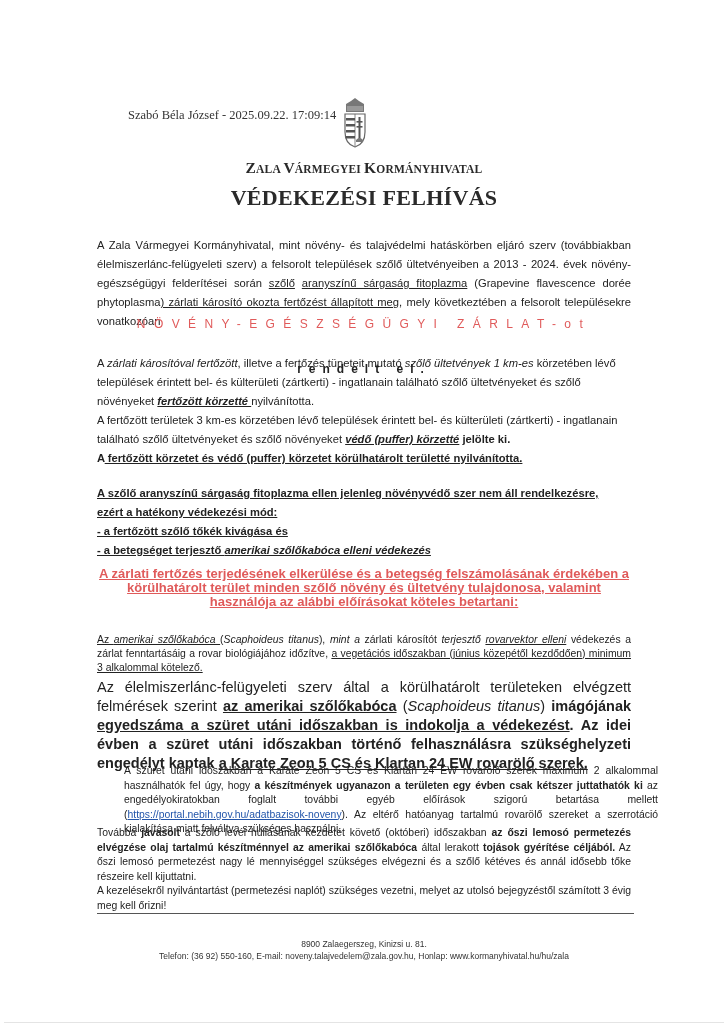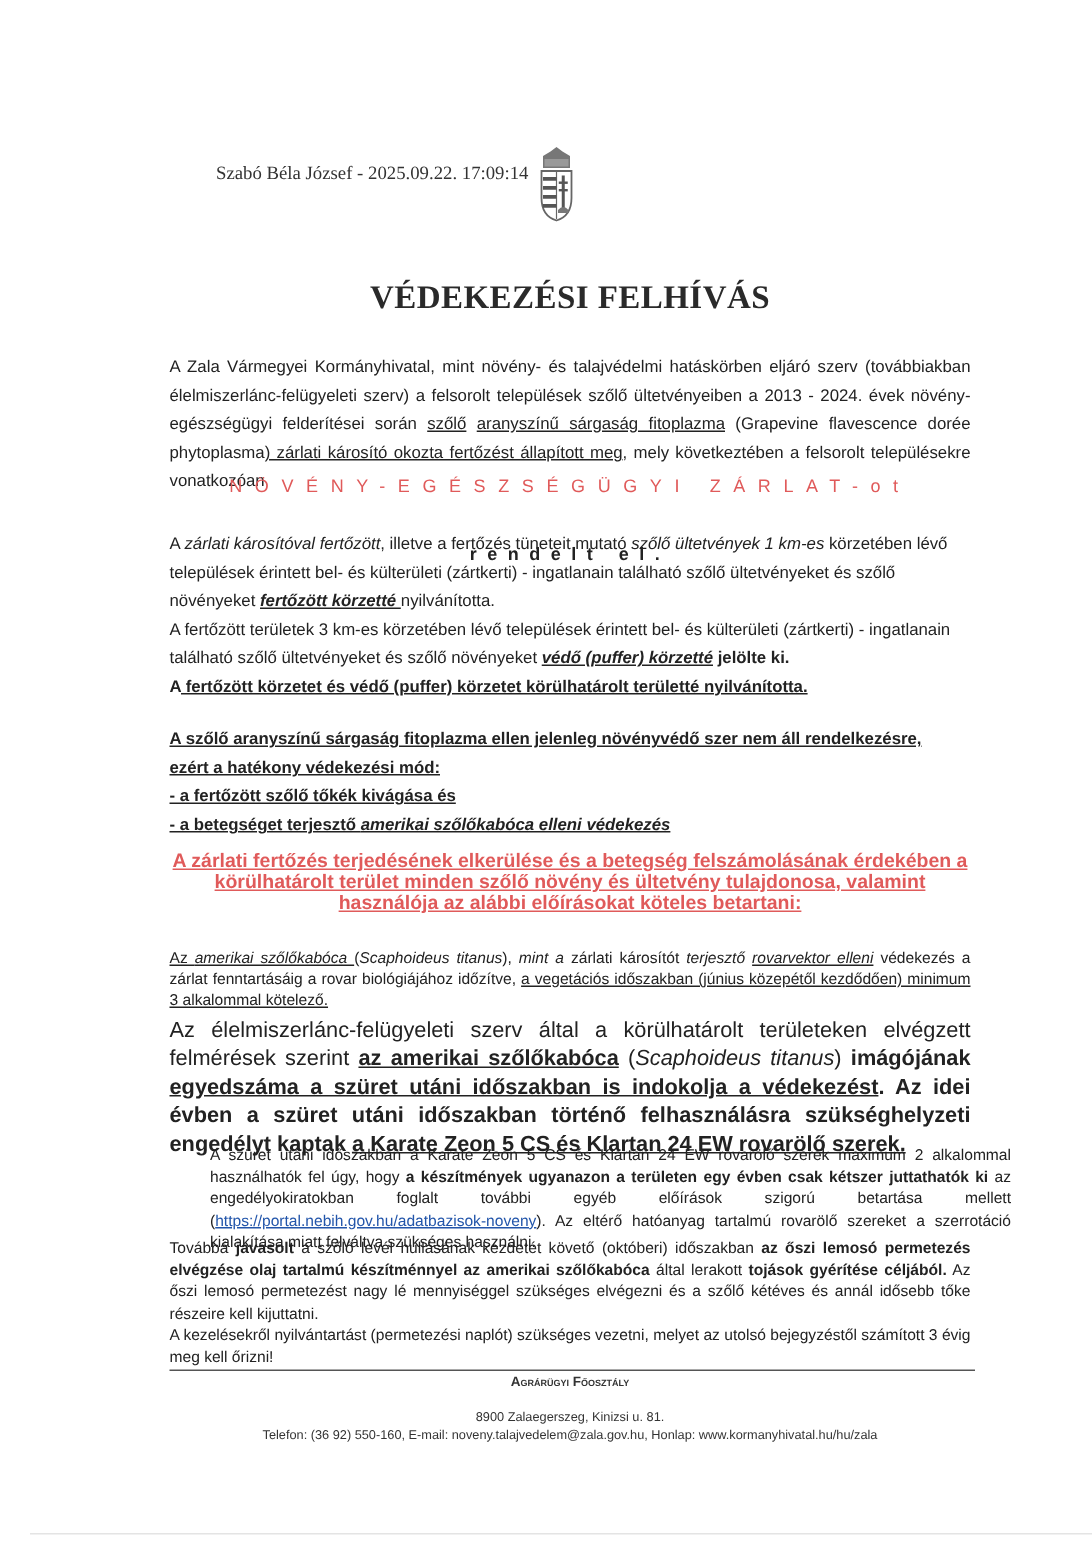--- a/index.html
+++ b/index.html
@@ -1,17 +1,17 @@
 <!DOCTYPE html>
 <html><head>
 <meta charset="utf-8">
 <style>
   html, body { margin: 0; padding: 0; background: #ffffff; }
   body { width: 728px; height: 1030px; position: relative; overflow: hidden; color: #1a1a1a; }
-  .page { position: absolute; left: 16px; top: 0; width: 664px; height: 1030px; }
+  .page { position: absolute; left: 0; top: 0; width: 664px; height: 1030px; }
   .serif { font-family: "Liberation Serif", serif; }
   .sans { font-family: "Liberation Sans", sans-serif; }
   .abs { position: absolute; }
   .signer { left: 128px; top: 108px; font-size: 12.5px; color: #333; }
   .crest { left: 342px; top: 98px; width: 26px; height: 50px; }
   .office { left: 0; width: 728px; top: 159px; text-align: center; font-size: 14px; font-weight: bold; color: #2a2a2a; letter-spacing: 0.2px; }
   .office .big { font-size: 15.5px; }
   .office .sm { font-size: 11.5px; }
   .title { left: 0; width: 728px; top: 185px; text-align: center; font-size: 22px; font-weight: bold; color: #2a2a2a; letter-spacing: 0.3px; }
   .body { left: 97px; width: 534px; font-size: 11.2px; line-height: 19px; color: #222; }
@@ -53,20 +53,23 @@
       <rect x="4" y="26" width="9" height="2.5" fill="#555"></rect>
       <rect x="4" y="32" width="9" height="2.5" fill="#555"></rect>
       <rect x="4" y="38" width="9" height="2.5" fill="#555"></rect>
       <rect x="16.5" y="19" width="2" height="22" fill="#555"></rect>
       <rect x="14.5" y="23" width="6" height="1.6" fill="#555"></rect>
       <rect x="14.5" y="28" width="6" height="1.6" fill="#555"></rect>
       <path d="M14 42 Q17.5 38 21 42 L21 44 L14 44 Z" fill="#777"></path>
     </svg>
   </div>
 
+  <div class="abs office serif">
+    <span class="big">Z</span><span class="sm">ALA </span><span class="big">V</span><span class="sm">ÁRMEGYEI </span><span class="big">K</span><span class="sm">ORMÁNYHIVATAL</span>
+  </div>
 
   <div class="abs title serif">VÉDEKEZÉSI FELHÍVÁS</div>
 
   <div class="abs body just sans p1">
     <span>A Zala Vármegyei Kormányhivatal, mint növény- és talajvédelmi hatáskörben eljáró szerv (továbbiakban élelmiszerlánc-felügyeleti szerv) a felsorolt települések szőlő ültetvényeiben a 2013 - 2024. évek növény-egészségügyi felderítései során </span><u>szőlő</u><span> </span><u>aranyszínű sárgaság fitoplazma</u><span> (Grapevine flavescence dorée phytoplasma</span><u>) zárlati károsító okozta fertőzést állapított meg</u><span>, mely következtében a felsorolt településekre vonatkozóan</span>
   </div>
 
   <div class="abs zarlat sans">NÖVÉNY-EGÉSZSÉGÜGYI ZÁRLAT-ot</div>
   <div class="abs rendelt sans">rendelt el.</div>
 
@@ -97,18 +100,17 @@
     <span>A szüret utáni időszakban a Karate Zeon 5 CS és Klartan 24 EW rovarölő szerek maximum 2 alkalommal használhatók fel úgy, hogy </span><b>a készítmények ugyanazon a területen egy évben csak kétszer juttathatók ki</b><span> az engedélyokiratokban foglalt további egyéb előírások szigorú betartása mellett (</span><span class="link">https://portal.nebih.gov.hu/adatbazisok-noveny</span><span>). Az eltérő hatóanyag tartalmú rovarölő szereket  a szerrotáció kialakítása miatt felváltva szükséges használni.</span>
   </div>
 
   <div class="abs body just sans p7">
     <span>Továbbá </span><b>javasolt</b><span> a szőlő levél hullásának kezdetét követő (októberi) időszakban </span><b>az őszi lemosó permetezés elvégzése olaj tartalmú készítménnyel az amerikai szőlőkabóca</b><span> által lerakott </span><b>tojások gyérítése céljából.</b><span> Az őszi lemosó permetezést nagy lé mennyiséggel szükséges elvégezni és a szőlő kétéves és annál idősebb tőke részeire kell kijuttatni.</span><br>
     <span>A kezelésekről nyilvántartást (permetezési naplót) szükséges vezetni, melyet az utolsó bejegyzéstől számított 3 évig meg kell őrizni!</span>
   </div>
 
   <div class="abs hr"></div>
 
-  <div class="abs footer sans f1">Agrárügyi Főosztály</div>
   <div class="abs footer sans f3">8900 Zalaegerszeg, Kinizsi u. 81.</div>
   <div class="abs footer sans f4">Telefon: (36 92) 550-160, E-mail: noveny.talajvedelem@zala.gov.hu, Honlap: www.kormanyhivatal.hu/hu/zala</div>
 
   <div class="abs bottom-line"></div>
 </div>
 
 </body></html>

